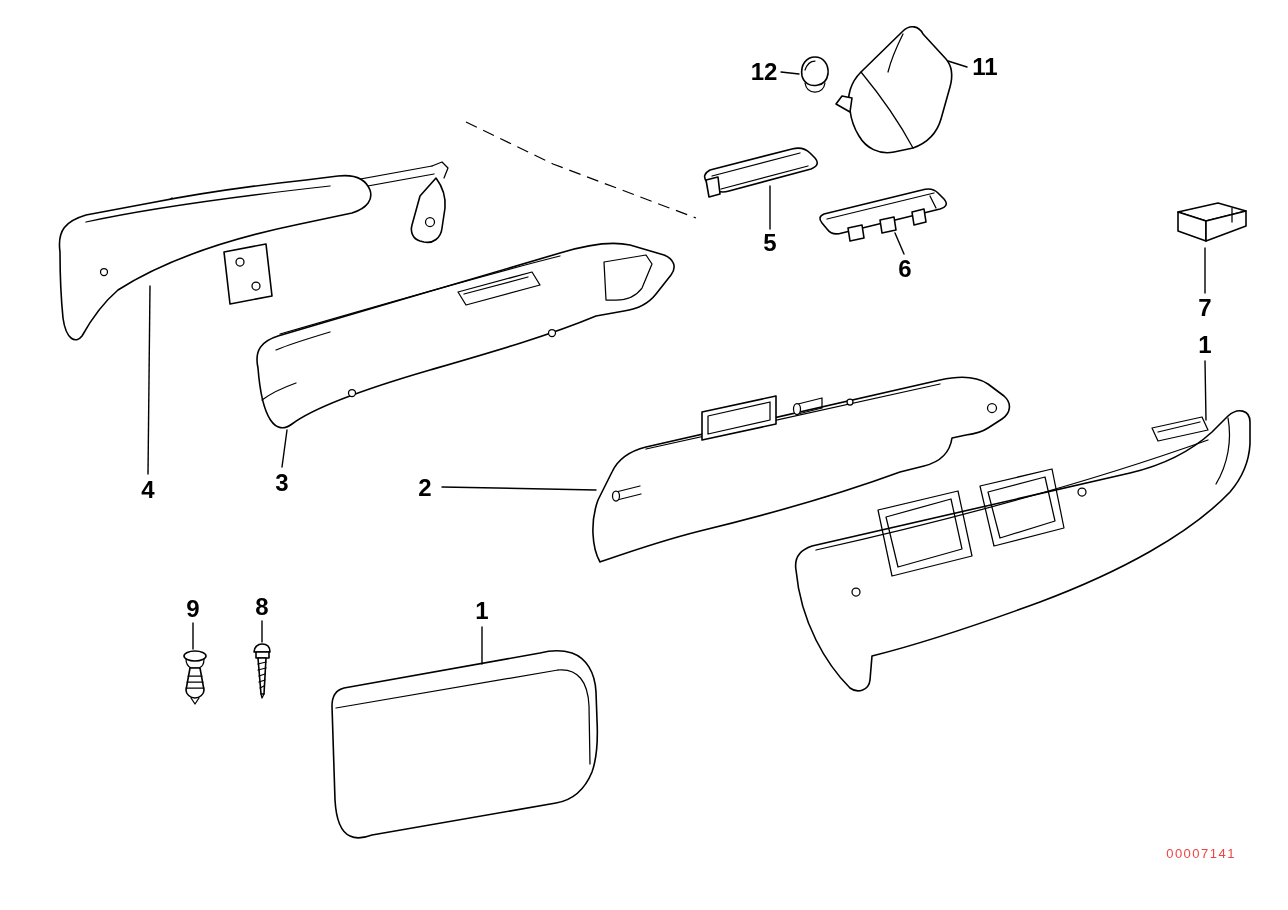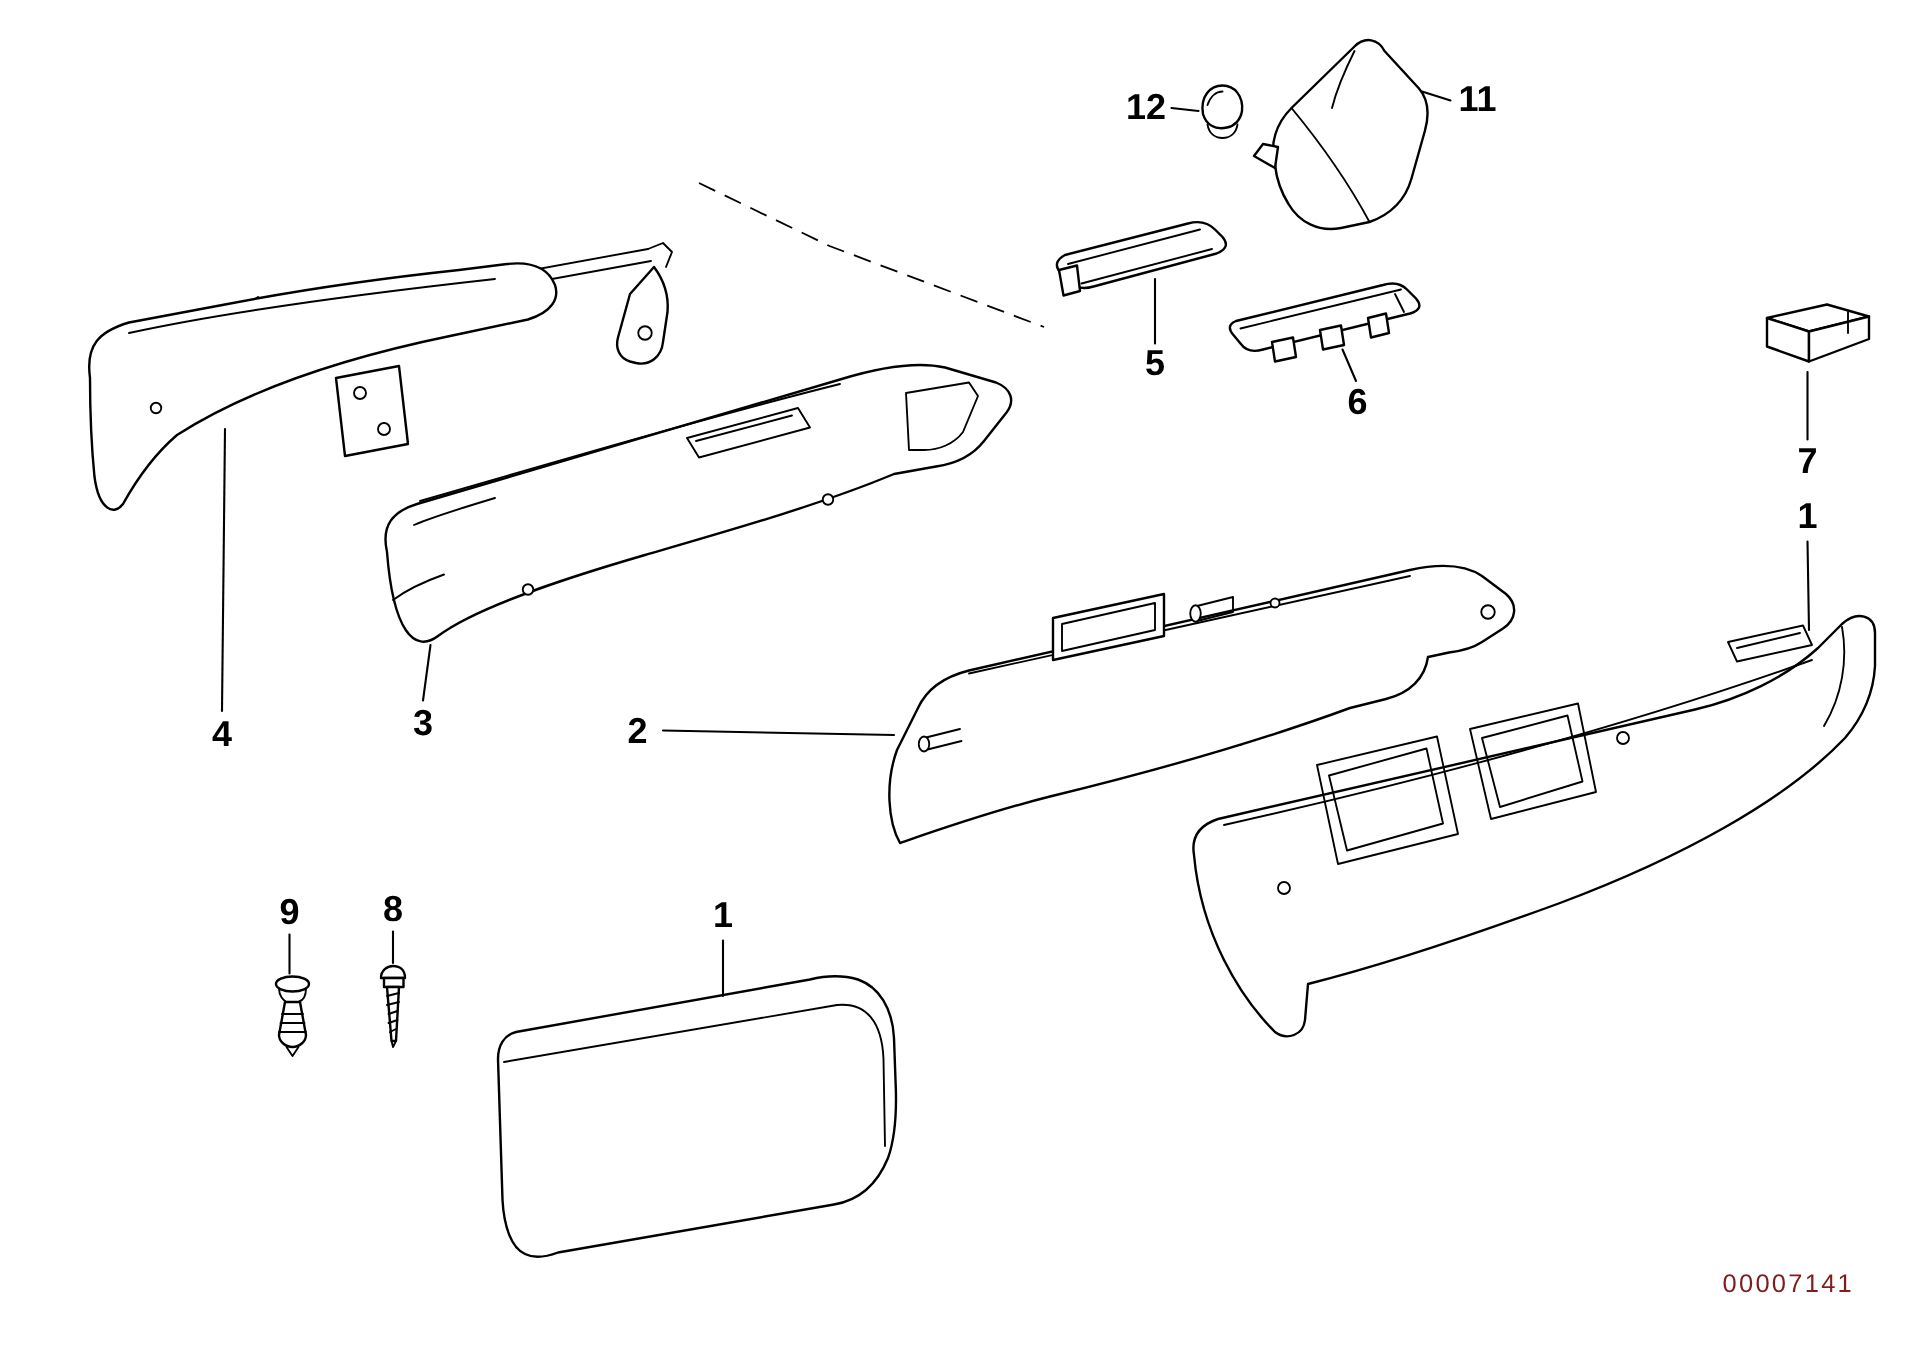--- a/index.html
+++ b/index.html
@@ -18,23 +18,23 @@
     font-weight:bold;
     color:#000;
     line-height:1;
     cursor:pointer;
     user-select:none;
   }
   .drawing-number{
     position:absolute;
     right:52px;
     top:846px;
-    font-size:17px;
+    font-size:13px;
     letter-spacing:1.5px;
-    color:#7f1d1d;
+    color:#ef4444;
   }
   .part{fill:#ffffff;stroke:#000;stroke-width:1.6;stroke-linejoin:round;stroke-linecap:round;}
   .detail{fill:none;stroke:#000;stroke-width:1.25;stroke-linejoin:round;stroke-linecap:round;}
   .hole{fill:#ffffff;stroke:#000;stroke-width:1.25;}
   .leader{fill:none;stroke:#000;stroke-width:1.4;stroke-linecap:round;}
   .dashed{fill:none;stroke:#000;stroke-width:1.2;stroke-dasharray:12 7;}
 </style>
 </head>
 <body>
 

